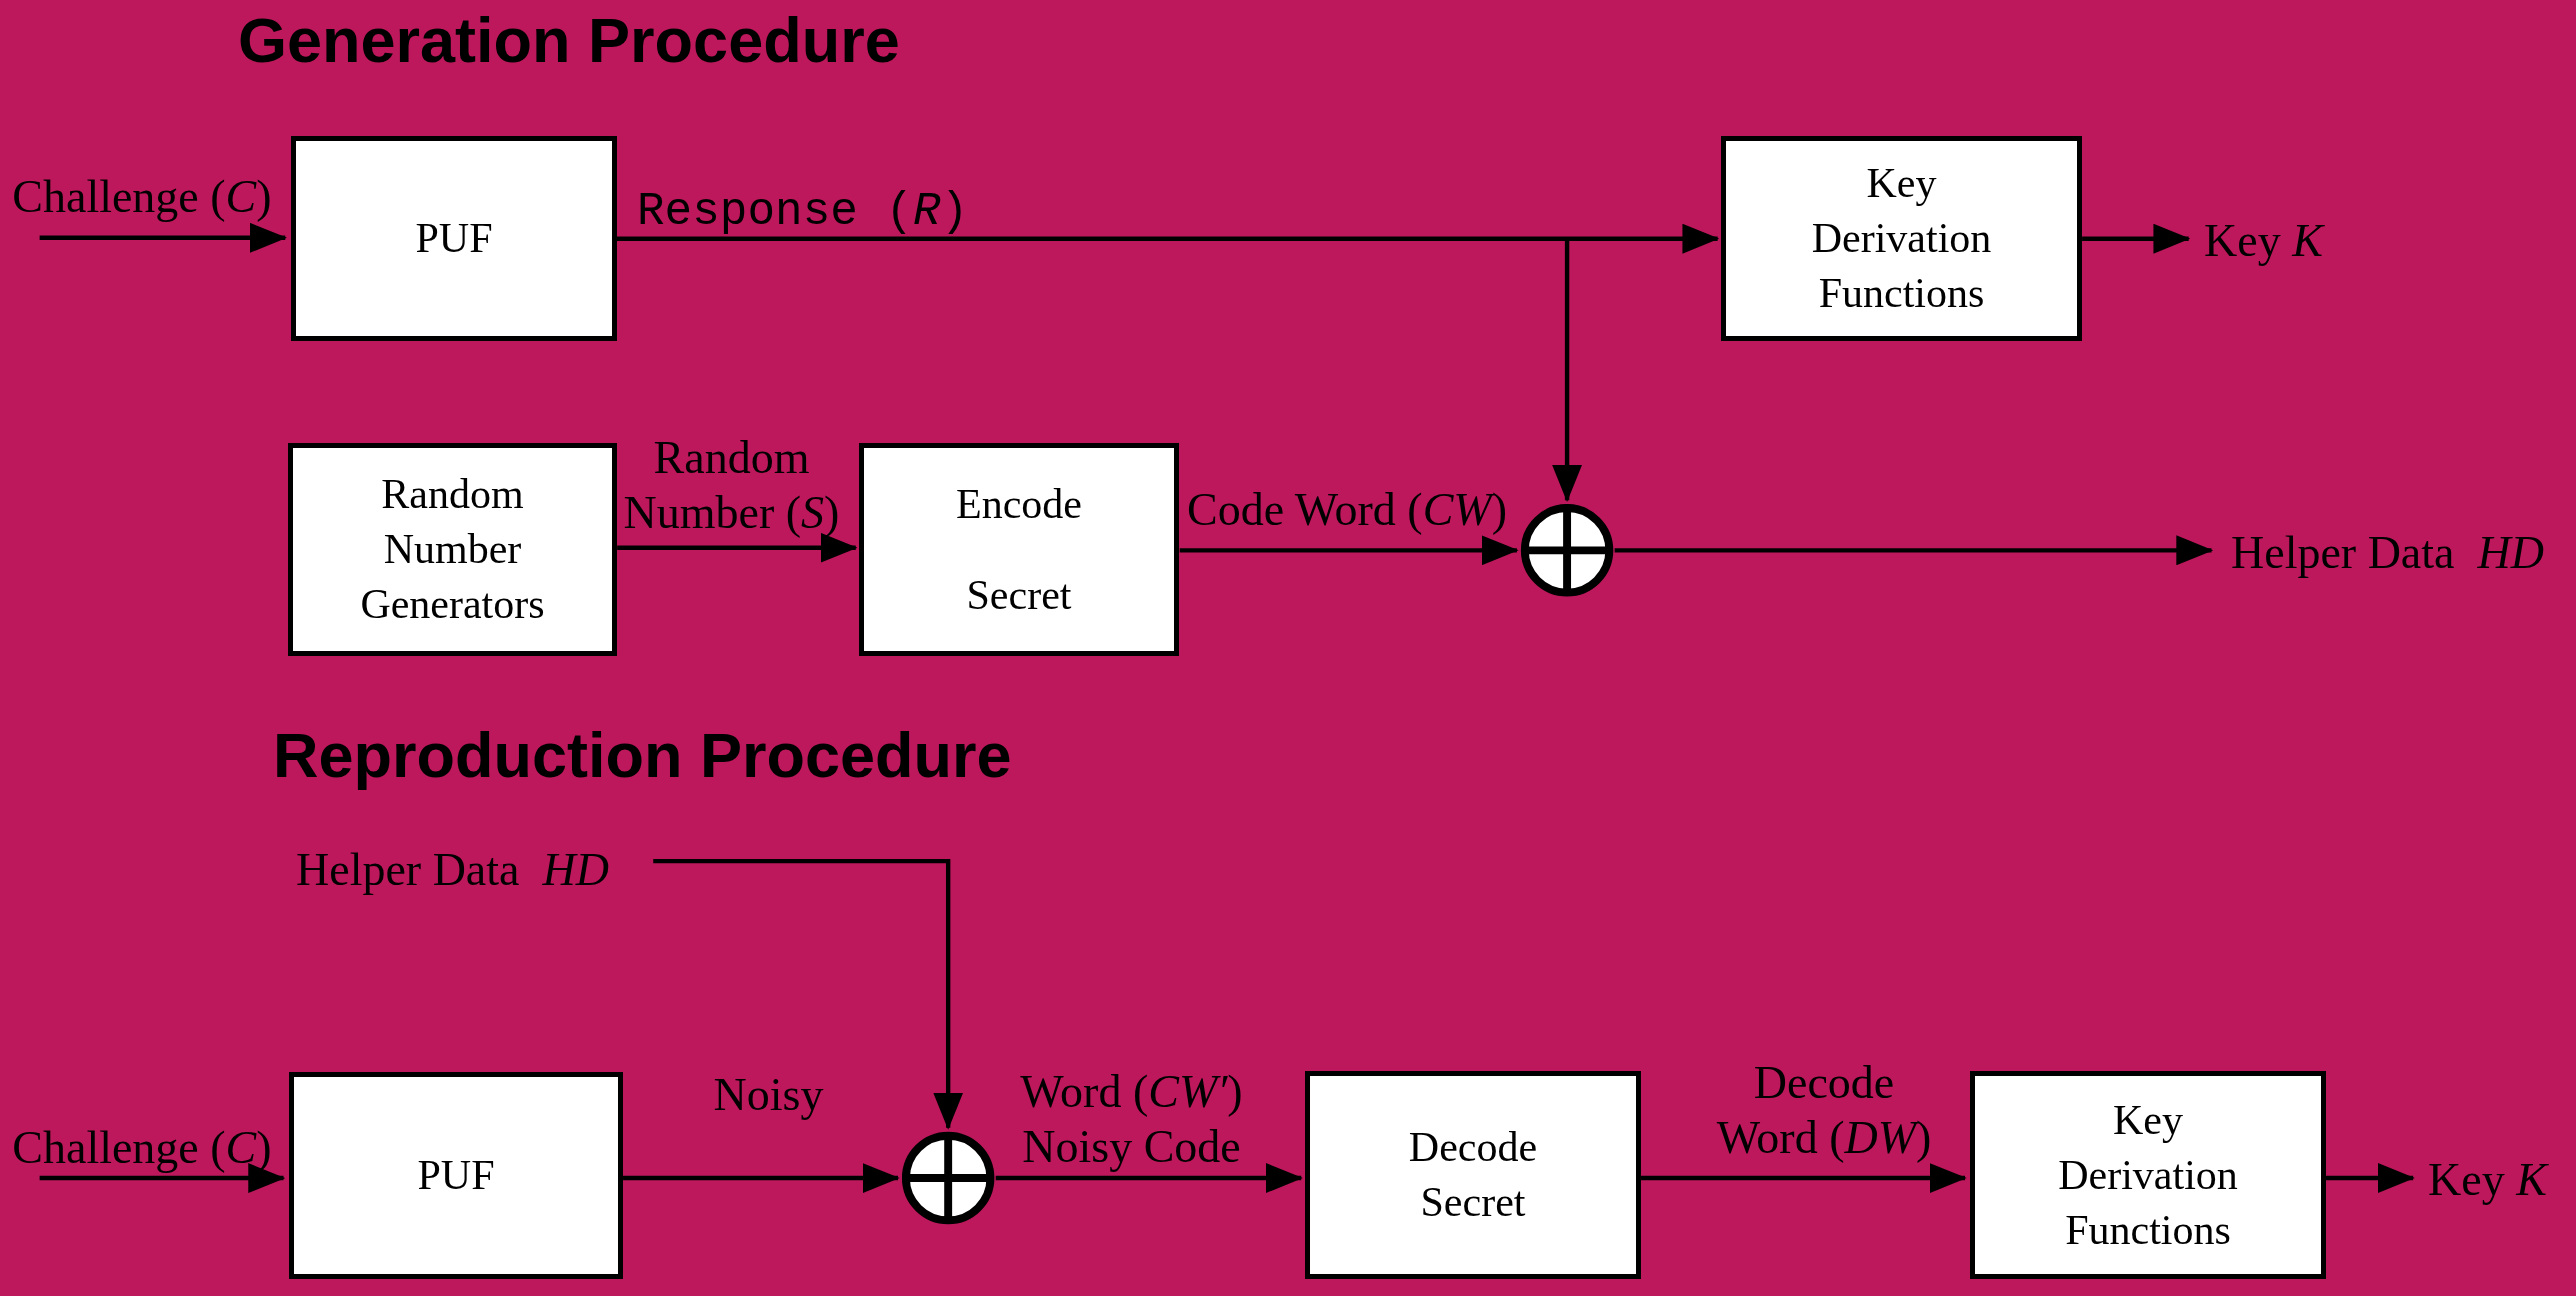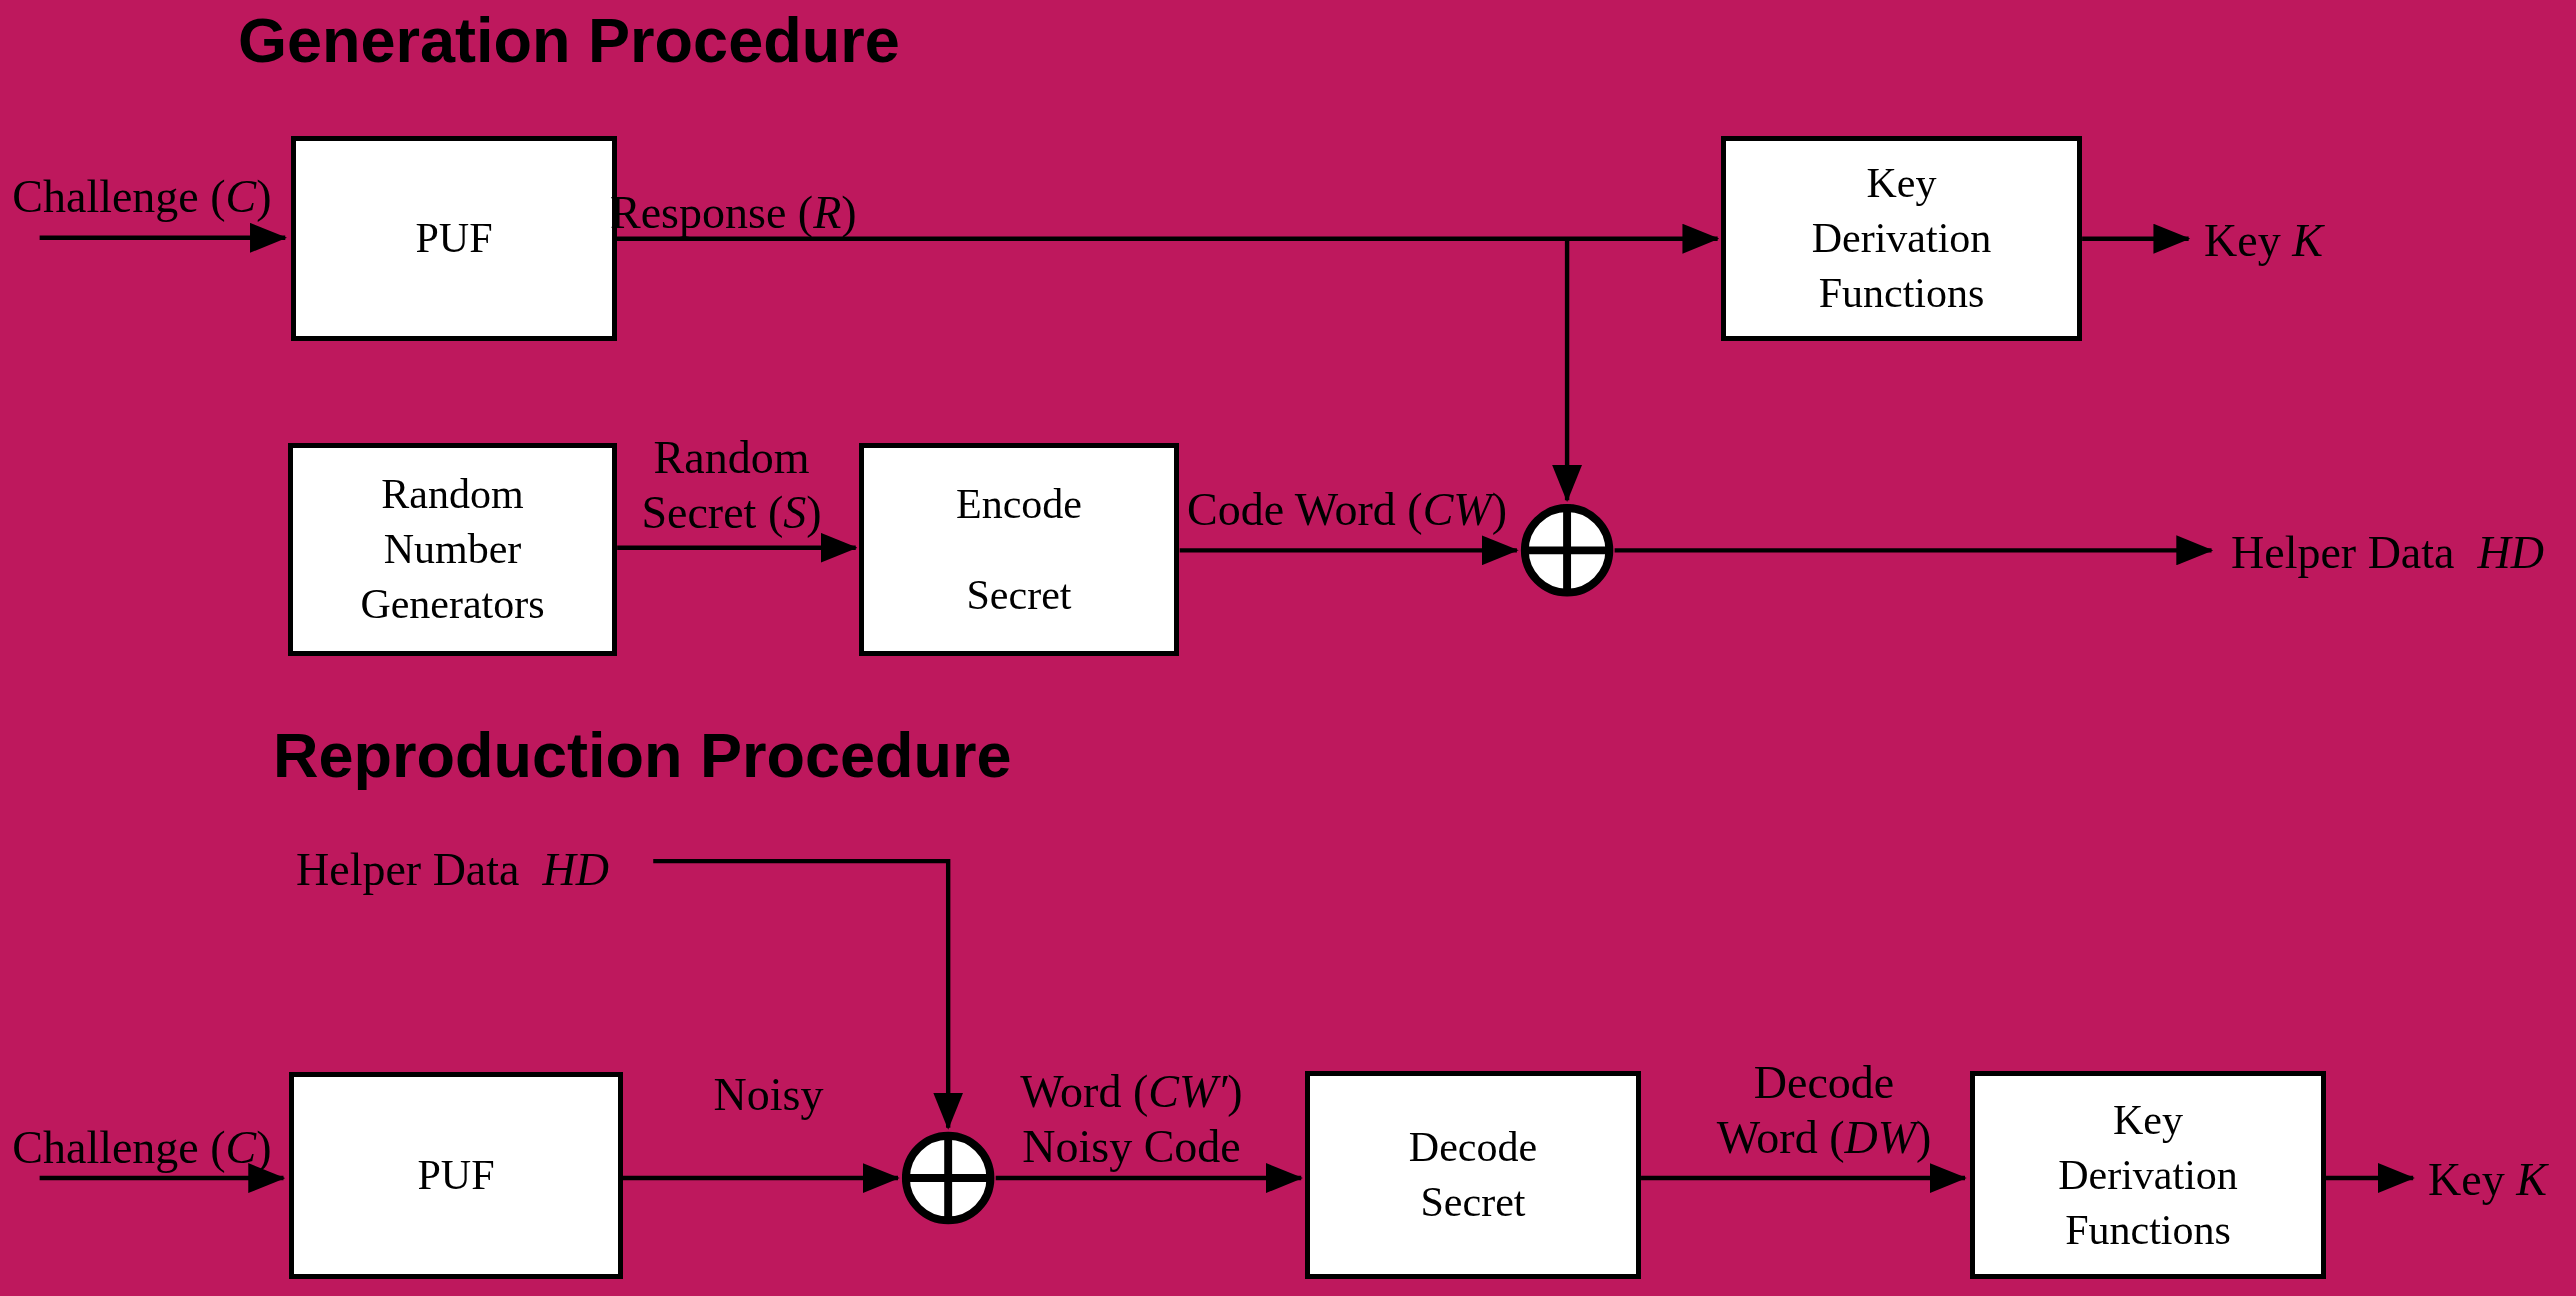--- a/index.html
+++ b/index.html
@@ -61,39 +61,39 @@
   </svg>
 
   <div class="title" style="left:238px;top:8.8px;">Generation Procedure</div>
 
   <div class="lbl" style="left:12.3px;top:169px;"><span>Challenge (</span><span class="v">C</span><span>)</span></div>
 
   <div class="box" style="left:291px;top:136px;width:326px;height:205px;">
     <div class="boxline">PUF</div>
   </div>
 
-  <div class="lbl" style="left:610px;top:185px;"><span>Response (</span><span class="v">R</span><span>)</span></div>
+  <div class="lbl" style="left:637px;top:185px;font-family:Liberation Mono, monospace;"><span>Response (</span><span class="v">R</span><span>)</span></div>
 
   <div class="box" style="left:1721px;top:136px;width:361px;height:205px;">
     <div class="boxline">Key</div>
     <div class="boxline">Derivation</div>
     <div class="boxline">Functions</div>
   </div>
 
   <div class="lbl" style="left:2204px;top:213px;"><span>Key </span><span class="v">K</span></div>
 
   <div class="box" style="left:288px;top:443px;width:329px;height:213px;">
     <div class="boxline">Random</div>
     <div class="boxline">Number</div>
     <div class="boxline">Generators</div>
   </div>
 
   <div class="lbl center" style="left:616px;top:430px;width:231px;">
     <div>Random</div>
-    <div><span>Secret (</span><span class="v">S</span><span>)</span></div>
+    <div><span>Number (</span><span class="v">S</span><span>)</span></div>
   </div>
 
   <div class="box" style="left:859px;top:443px;width:320px;height:213px;gap:36px;">
     <div class="boxline">Encode</div>
     <div class="boxline">Secret</div>
   </div>
 
   <div class="lbl" style="left:1187px;top:482px;"><span>Code Word (</span><span class="v">CW</span><span>)</span></div>
 
   <div class="lbl" style="left:2231px;top:525px;"><span>Helper Data </span>&nbsp;<span class="v">HD</span></div>

